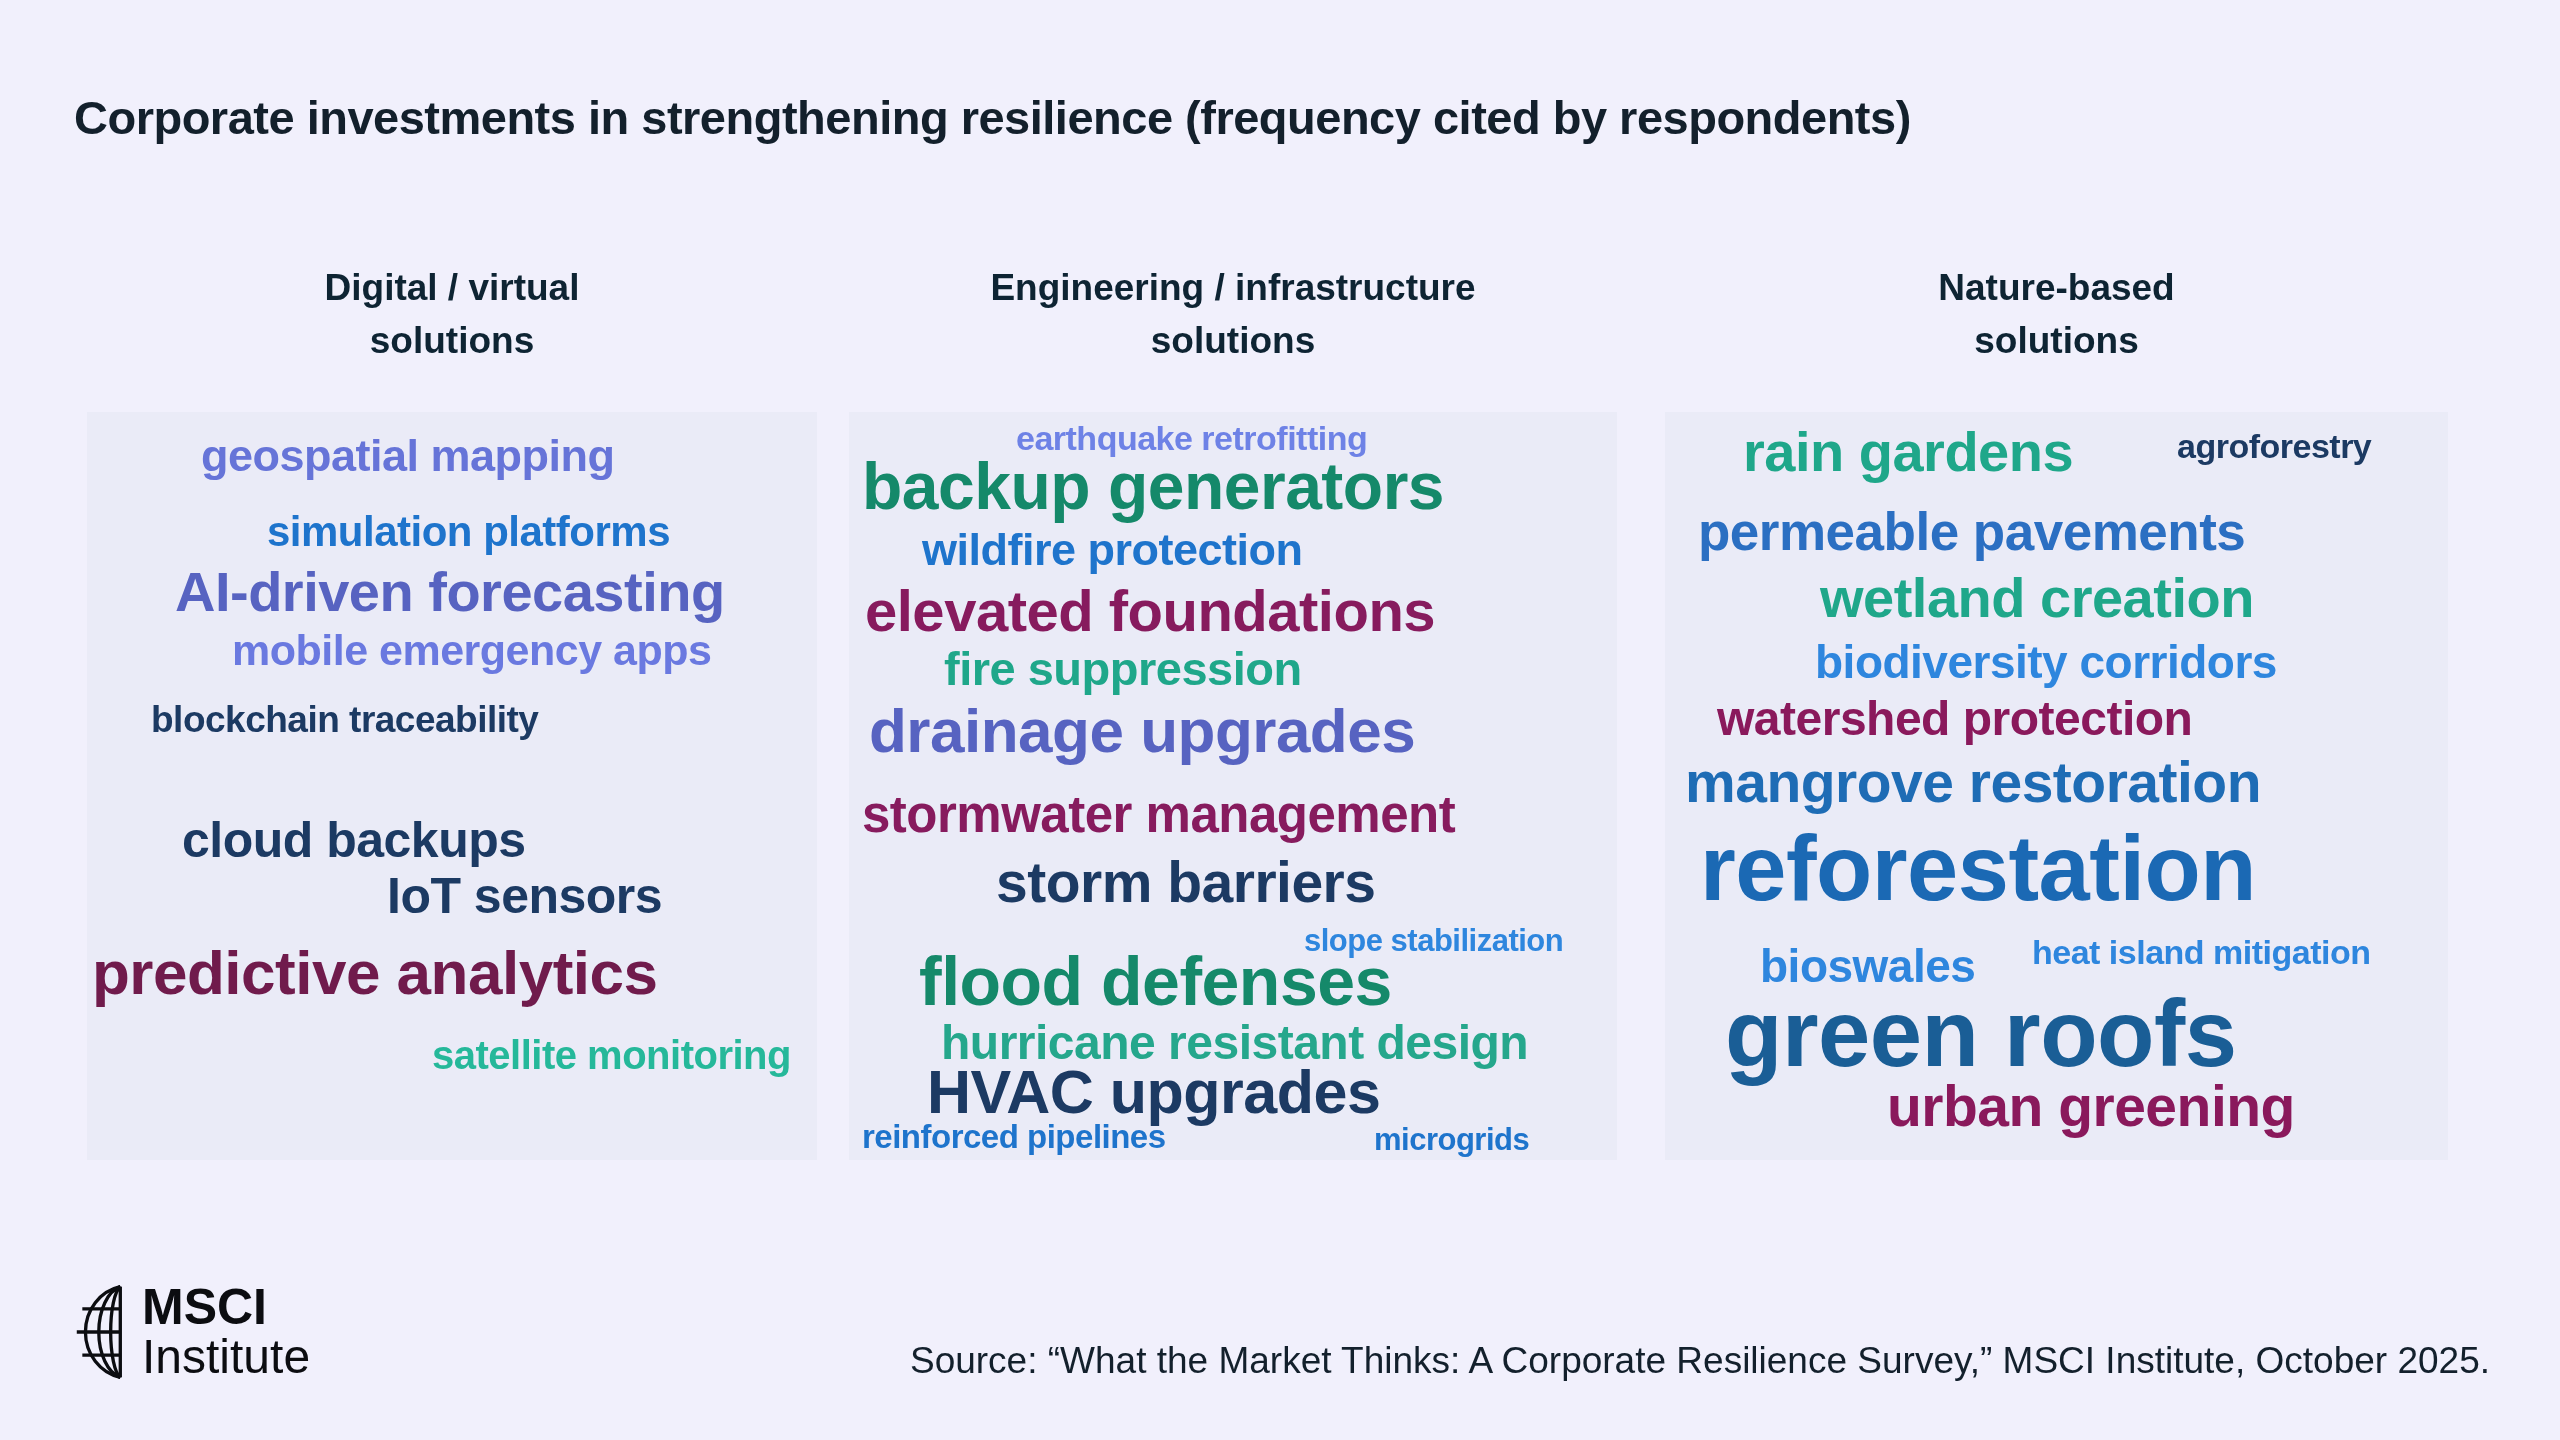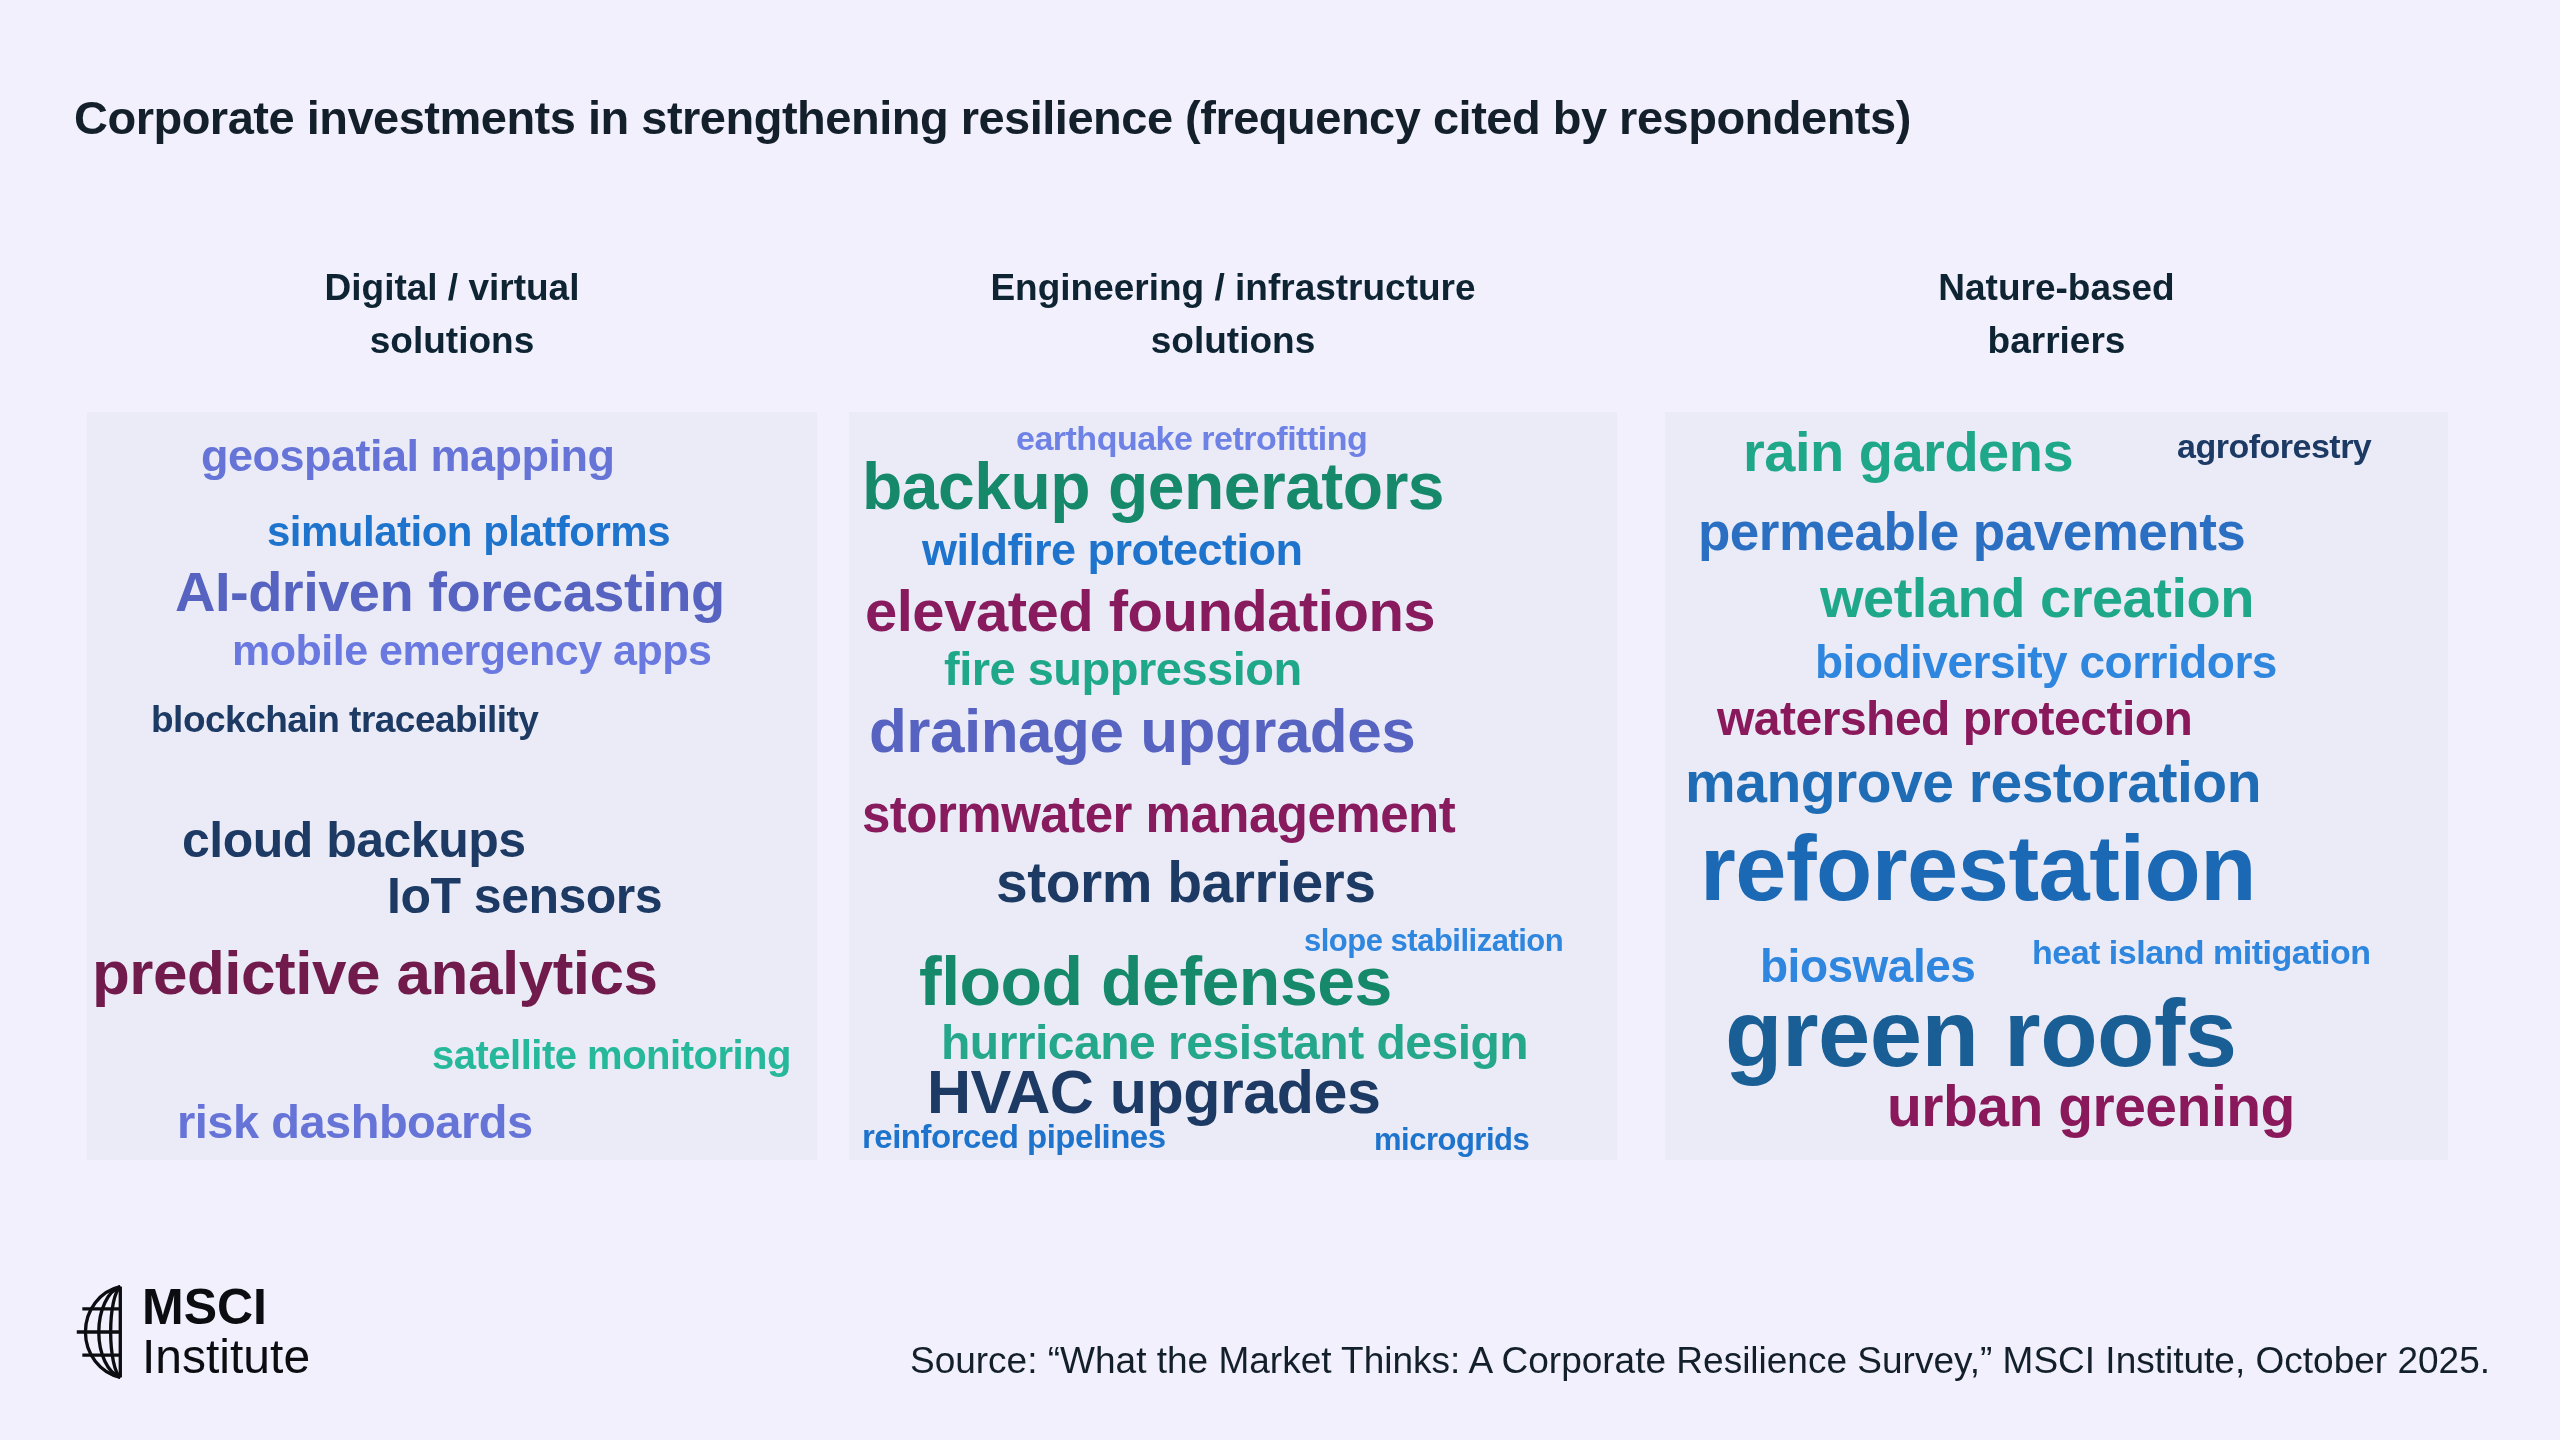--- a/index.html
+++ b/index.html
@@ -42,21 +42,20 @@
     <div class="panel" style="background: rgb(234, 235, 247);">
         <span class="word" style="left: 114px; top: 20px; font-size: 45px; color: rgb(102, 116, 216);">geospatial mapping</span>
         <span class="word" style="left: 180px; top: 98px; font-size: 42px; color: rgb(30, 116, 204); text-align: right;">simulation platforms</span>
         <span class="word" style="left: 88px; top: 150px; font-size: 56px; color: rgb(87, 99, 193);">AI-driven forecasting</span>
         <span class="word" style="left: 145px; top: 216px; font-size: 43px; color: rgb(106, 121, 224);">mobile emergency apps</span>
         <span class="word" style="left: 64px; top: 288px; font-size: 37px; color: rgb(28, 58, 99);">blockchain traceability</span>
         <span class="word" style="left: 95px; top: 402px; font-size: 50px; color: rgb(28, 58, 99);">cloud backups</span>
         <span class="word" style="left: 300px; top: 458px; font-size: 50px; color: rgb(28, 58, 99);">IoT sensors</span>
         <span class="word" style="left: 5px; top: 528px; font-size: 62px; color: rgb(112, 27, 76);">predictive analytics</span>
         <span class="word" style="left: 345px; top: 622px; font-size: 40px; color: rgb(37, 184, 154);">satellite monitoring</span>
-        <span class="word" style="left: 90px; top: 685px; font-size: 47px; color: rgb(102, 116, 216);">risk dashboards</span>
       </div>
   </section>
 
   <section class="col col2">
     <h2 class="col-header">Engineering / infrastructure
 solutions</h2>
     <div class="panel" style="background: rgb(234, 235, 247);">
         <span class="word" style="left: 167px; top: 8px; font-size: 34px; color: rgb(110, 130, 230);">earthquake retrofitting</span>
         <span class="word" style="left: 13px; top: 40px; font-size: 66px; color: rgb(21, 137, 106);">backup generators</span>
         <span class="word" style="left: 73px; top: 114px; font-size: 45px; color: rgb(30, 116, 204);">wildfire protection</span>
@@ -69,21 +68,21 @@
         <span class="word" style="left: 70px; top: 533px; font-size: 68px; color: rgb(21, 137, 106);">flood defenses</span>
         <span class="word" style="left: 92px; top: 606px; font-size: 48px; color: rgb(37, 167, 140);">hurricane resistant design</span>
         <span class="word" style="left: 78px; top: 648px; font-size: 61px; color: rgb(28, 58, 99);">HVAC upgrades</span>
         <span class="word" style="left: 13px; top: 708px; font-size: 33px; color: rgb(30, 116, 204);">reinforced pipelines</span>
         <span class="word" style="left: 477px; top: 712px; font-size: 31px; color: rgb(30, 116, 204); margin-left: 48px;">microgrids</span>
       </div>
   </section>
 
   <section class="col col3">
     <h2 class="col-header">Nature-based
-barriers</h2>
+solutions</h2>
     <div class="panel" style="background: rgb(234, 235, 247);">
         <span class="word" style="left: 78px; top: 10px; font-size: 56px; color: rgb(31, 167, 138); text-align: right;">rain gardens</span>
         <span class="word" style="left: 512px; top: 16px; font-size: 34px; color: rgb(28, 58, 99);">agroforestry</span>
         <span class="word" style="left: 33px; top: 92px; font-size: 53px; color: rgb(43, 111, 194);">permeable pavements</span>
         <span class="word" style="left: 155px; top: 156px; font-size: 56px; color: rgb(31, 167, 138);">wetland creation</span>
         <span class="word" style="left: 150px; top: 226px; font-size: 46px; color: rgb(46, 134, 222);">biodiversity corridors</span>
         <span class="word" style="left: 52px; top: 282px; font-size: 48px; color: rgb(138, 25, 92);">watershed protection</span>
         <span class="word" style="left: 20px; top: 340px; font-size: 57px; color: rgb(30, 108, 181);">mangrove restoration</span>
         <span class="word" style="left: 35px; top: 408px; font-size: 92px; color: rgb(27, 105, 180);">reforestation</span>
         <span class="word" style="left: 367px; top: 522px; font-size: 34px; color: rgb(46, 134, 222);">heat island mitigation</span>

